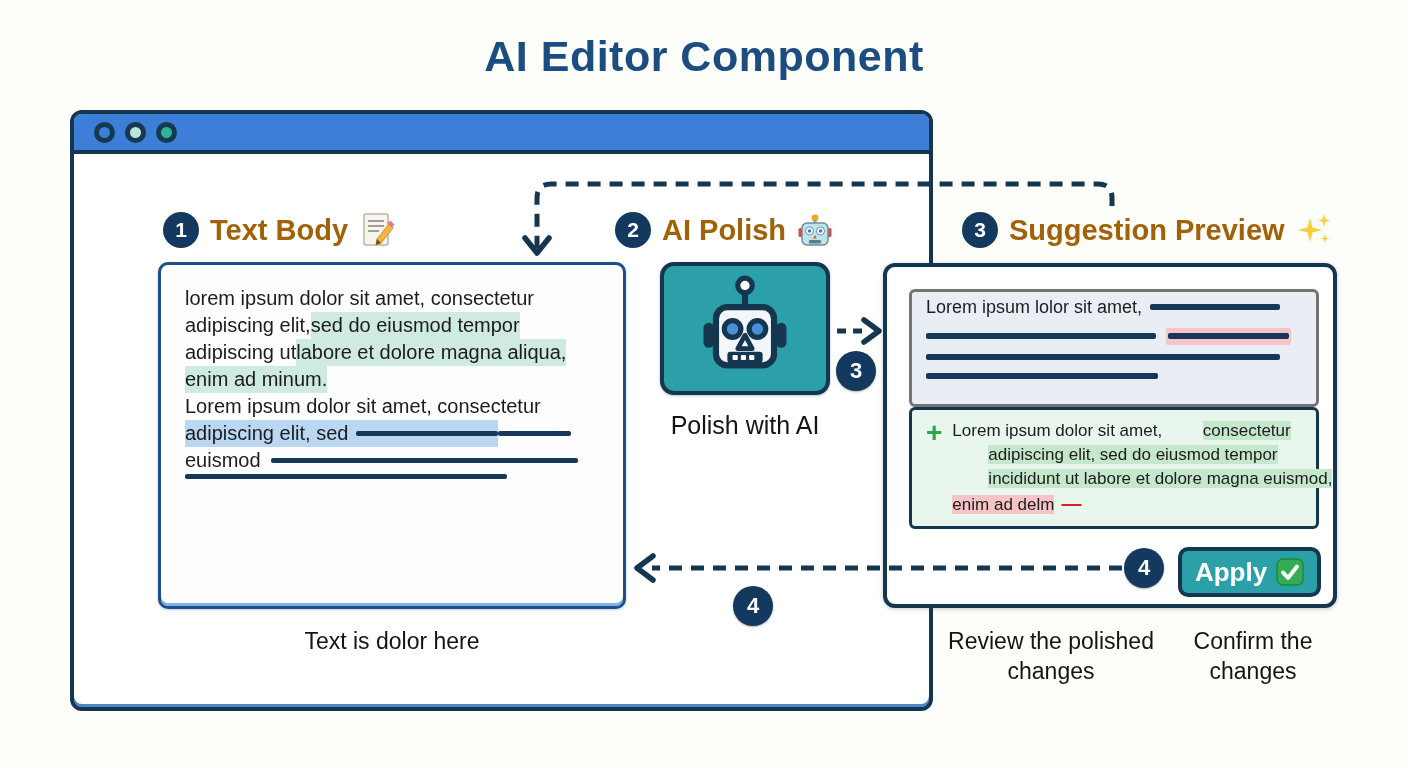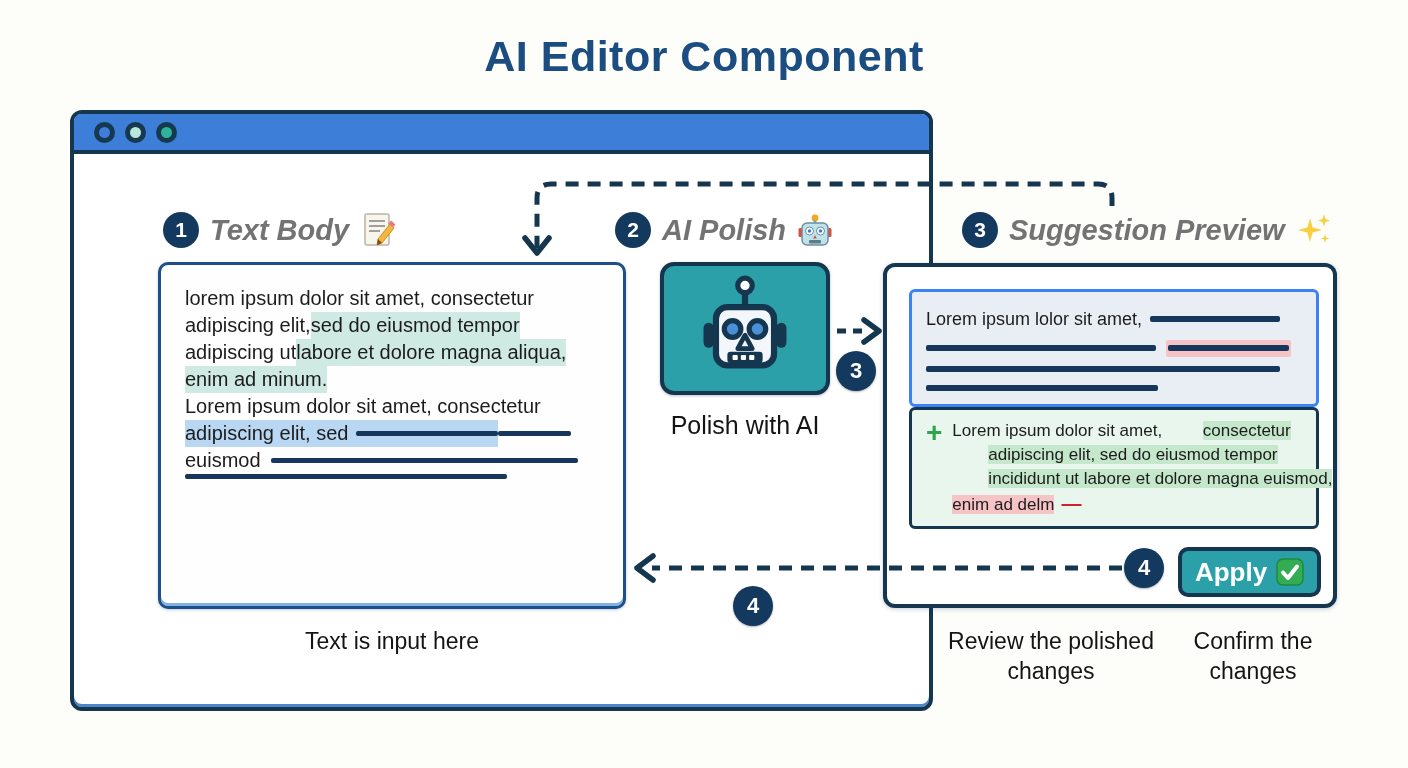--- a/index.html
+++ b/index.html
@@ -21,21 +21,21 @@
   .tl { width:21px; height:21px; border-radius:50%; border:5px solid #16394f; display:inline-block; }
   .tl1 { background:#3d7ed9; }
   .tl2 { background:#b9e7da; }
   .tl3 { background:#2fb39b; }
 
   
   .step-label { position:absolute; display:flex; align-items:center; gap:11px; height:38px; }
   .badge { background:#14395e; color:#fff; border-radius:50%; display:flex;
     align-items:center; justify-content:center; font-weight:bold; }
   .badge-sm { width:36px; height:36px; font-size:21px; }
-  .step-text { font-size:29px; font-weight:bold; color:#737373; white-space:nowrap;font-style:italic; }
+  .step-text { font-size:29px; font-weight:bold; color:#a16207; white-space:nowrap; }
   #label-1 { left:163px; top:211px; }
   #label-2 { left:615px; top:211px; }
   #label-3 { left:962px; top:211px; }
   .label-icon { width:36px; height:36px; }
 
   
   .panel-textbody { position:absolute; left:158px; top:262px; width:468px; height:347px;
     background:#fefefe; border:3px solid #1d4f8a; border-radius:10px;
     box-shadow: inset 0 -3px 0 #7fb3e8, 0 1px 3px rgba(20,50,90,.25);
     padding:20px 14px 0 24px; }
@@ -56,21 +56,21 @@
   .robot-btn { position:absolute; left:660px; top:262px; width:170px; height:133px;
     background:#2ba0a8; border:4px solid #15364f; border-radius:14px;
     display:flex; align-items:center; justify-content:center; cursor:pointer;
     box-shadow: 0 1px 3px rgba(20,50,90,.3); }
 
   
   .window-preview { position:absolute; left:883px; top:263px; width:454px; height:345px;
     background:#ffffff; border:4px solid #15364f; border-radius:12px;
     box-shadow: 0 1px 4px rgba(20,50,90,.25); }
   .orig-panel { position:absolute; left:22px; top:22px; width:410px; height:118px;
-    background:#e9eef5; border:3px solid #3b82f6; border-radius:6px; padding:14px 14px; }
+    background:#e9eef5; border:3px solid #737373; border-radius:6px; padding:2px 14px; }
   .orig-row { display:flex; align-items:center; }
   .orig-row .bar { height:6px; }
   .orig-text { font-size:18px; color:#1c1c1c; white-space:nowrap; margin-right:8px; }
   .pinkwrap { display:inline-flex; align-items:center; background:#f6c3c6; height:17px;
     padding:0 2px; border-radius:2px; margin-left:10px; }
 
   .diff-panel { position:absolute; left:22px; top:140px; width:410px; height:122px;
     background:#e9f6ee; border:3px solid #15364f; border-radius:6px;
     padding:9px 10px 0 12px; display:flex; }
   .plus-sign { color:#2da44e; font-size:28px; font-weight:bold; line-height:24px; margin:2px 10px 0 2px; }
@@ -178,21 +178,21 @@
         <span class="bar" style="width:73px;"></span>
       </div>
     <div class="tb-line">
         <span>euismod</span>
         <span class="bar" style="width:307px; margin-left:10px;"></span>
       </div>
     <div class="tb-line">
         <span class="bar" style="width:322px;"></span>
       </div>
   </div>
-  <div class="caption" id="caption-input">Text is input here</div>
+  <div class="caption" id="caption-input">Text is dolor here</div>
 
   <div class="robot-btn">
     <svg width="104" height="112" viewBox="0 0 100 108">
       <circle cx="50" cy="12" r="7" fill="#ffffff" stroke="#15364f" stroke-width="5"></circle>
       <rect x="47" y="18" width="6" height="16" fill="#15364f"></rect>
       <rect x="10" y="48" width="10" height="24" rx="5" fill="#15364f"></rect>
       <rect x="80" y="48" width="10" height="24" rx="5" fill="#15364f"></rect>
       <rect x="22" y="33" width="56" height="56" rx="11" fill="#f3f7fb" stroke="#15364f" stroke-width="6"></rect>
       <circle cx="38" cy="54" r="8" fill="#4a90d9" stroke="#15364f" stroke-width="5"></circle>
       <circle cx="62" cy="54" r="8" fill="#4a90d9" stroke="#15364f" stroke-width="5"></circle>

